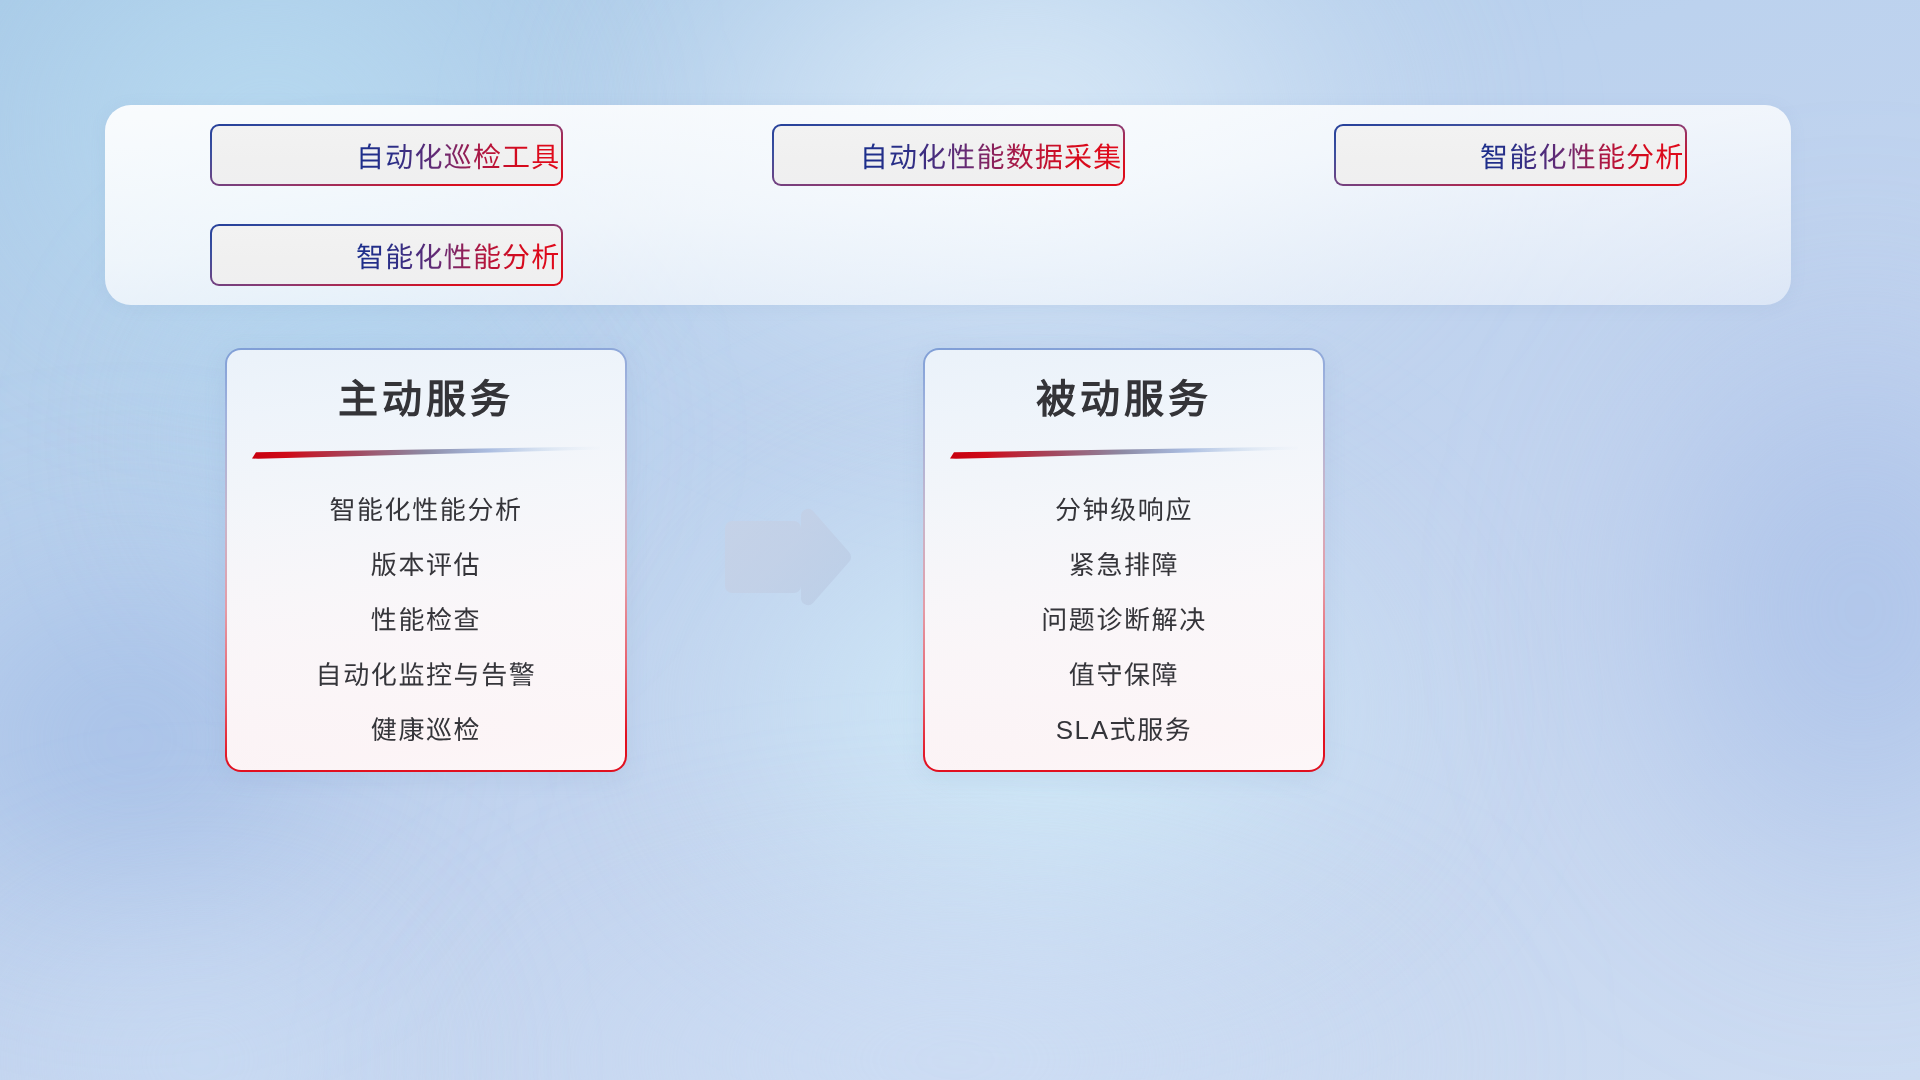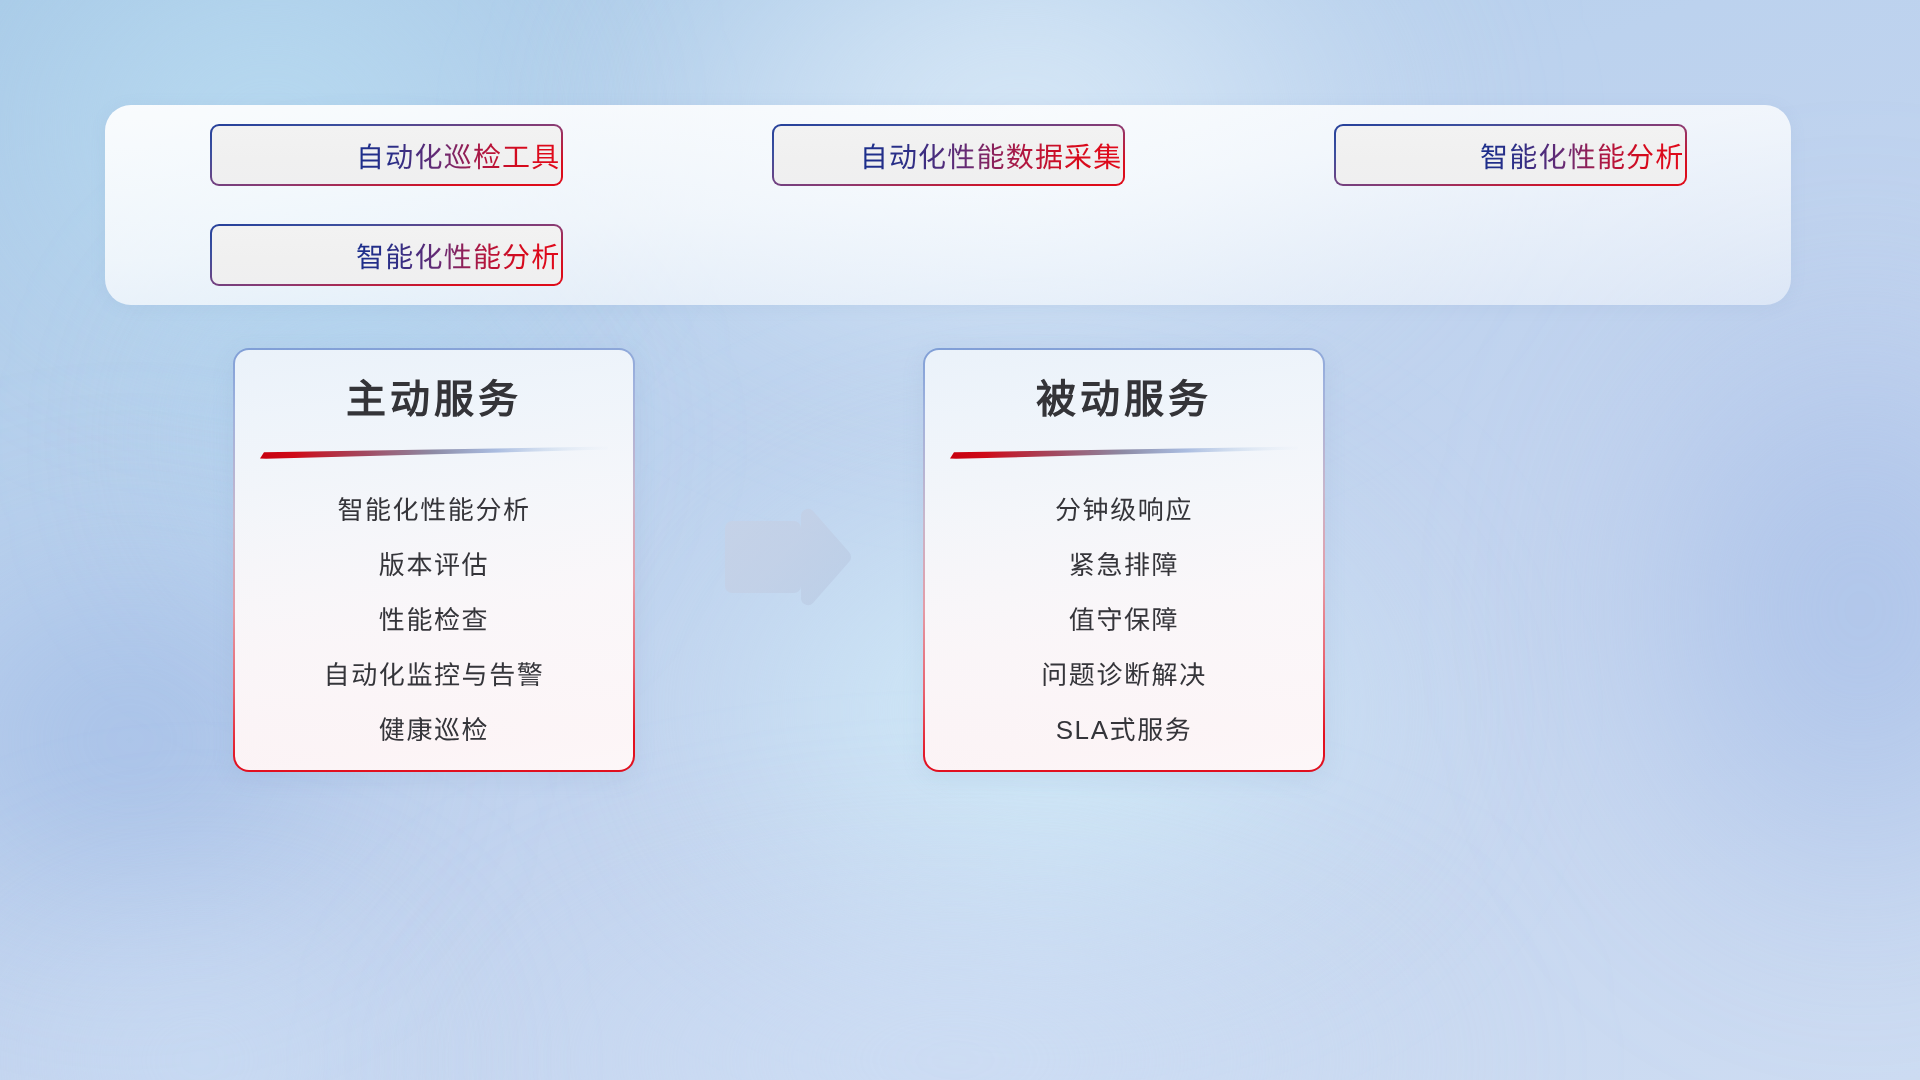--- a/index.html
+++ b/index.html
@@ -139,21 +139,21 @@
       linear-gradient(168deg,
          rgba(241,247,252,0.94) 0%,
          rgba(246,250,253,0.93) 30%,
          rgba(251,252,254,0.95) 62%,
          rgba(254,254,255,0.97) 100%) padding-box,
       linear-gradient(176deg,
          #7f9ed6 0%, #9fb2dd 14%, #c8b6cb 38%, #e49ba6 58%, #e8626f 76%, #e21020 92%, #e0101f 100%) border-box;
     box-shadow: 0 6px 22px rgba(116,148,196,0.13);
     overflow: hidden;
   }
-  .svc-card.left  { left: 233px; }
+  .svc-card.left  { left: 225px; }
   .svc-card.right { left: 923px; }
 
   .svc-title {
     margin-top: 26px;
     text-align: center;
     font-size: 40px;
     font-weight: 700;
     letter-spacing: 4px;
     color: #343438;
     line-height: 1.15;
@@ -294,17 +294,17 @@
           <stop offset="1" stop-color="#d7e5f3" stop-opacity="0.05"></stop>
         </linearGradient>
       </defs>
       <path d="M0,12.5 L4,6.2 L348,0.6 L348,3.6 L6,12.8 Z" fill="url(#divGradR)"></path>
     </svg>
   </div>
 
   <ul class="svc-list">
     <li>分钟级响应</li>
     <li>紧急排障</li>
+    <li>问题诊断解决</li>
     <li>值守保障</li>
-    <li>问题诊断解决</li>
     <li>SLA式服务</li>
   </ul>
 </div>
 
 </body></html>

